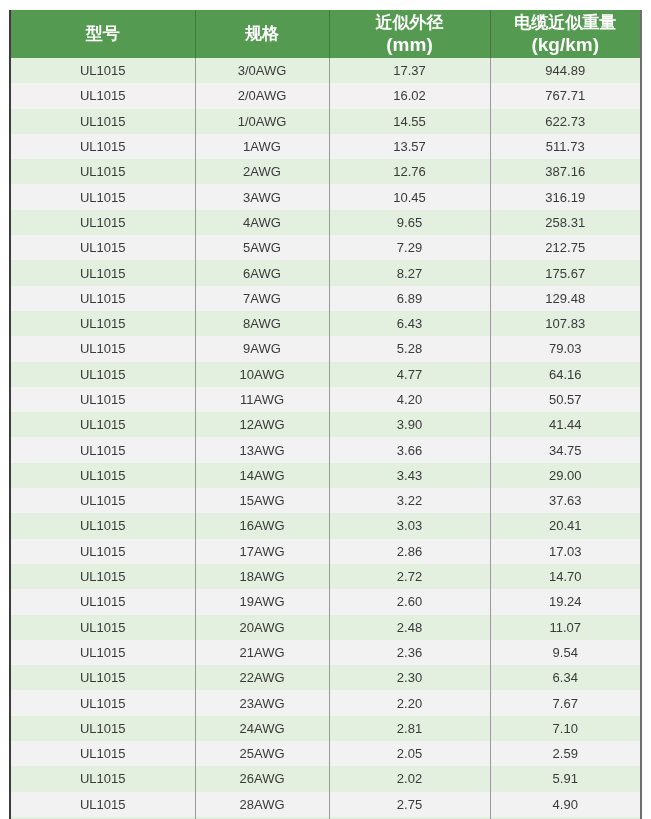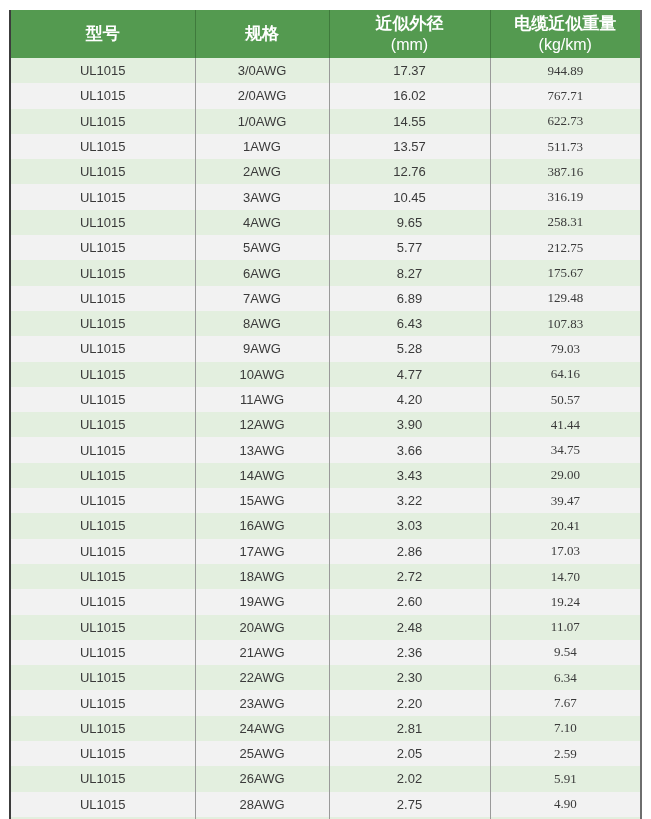--- a/index.html
+++ b/index.html
@@ -51,35 +51,35 @@
     line-height: 1.25;
     border-right: 1px solid #3f7a3c;
   }
   thead th:last-child { border-right: none; margin-left: 36px; }
 
   thead th .hdr-main {
     display: block;
   }
   thead th .hdr-unit {
     display: block;
-    font-size: 16px;
-    font-weight: normal;
+    font-size: 19px;
+    font-weight: bold;
   }
 
   tbody td {
     height: 25.3px;
     text-align: center;
     vertical-align: middle;
     color: #3a3a3a;
     font-size: 13px;
     padding: 0;
     border-right: 1px solid #9a9a9a;
     white-space: nowrap;
   }
-  tbody td:last-child { border-right: none; font-family: Liberation Serif, serif; }
+  tbody td:last-child { border-right: none; }
 
   tbody tr.odd td { background: #e3efdf; }
   tbody tr.even td { background: #f2f2f2; }
 </style>
 </head>
 <body>
 
 <div class="table-wrap">
   <table class="spec-table">
     <colgroup>
@@ -145,21 +145,21 @@
         </tr>
         <tr class="odd">
           <td>UL1015</td>
           <td>4AWG</td>
           <td>9.65</td>
           <td>258.31</td>
         </tr>
         <tr class="even">
           <td>UL1015</td>
           <td>5AWG</td>
-          <td>5.77</td>
+          <td>7.29</td>
           <td>212.75</td>
         </tr>
         <tr class="odd">
           <td>UL1015</td>
           <td>6AWG</td>
           <td>8.27</td>
           <td>175.67</td>
         </tr>
         <tr class="even">
           <td>UL1015</td>
@@ -206,21 +206,21 @@
         <tr class="odd">
           <td>UL1015</td>
           <td>14AWG</td>
           <td>3.43</td>
           <td>29.00</td>
         </tr>
         <tr class="even">
           <td>UL1015</td>
           <td>15AWG</td>
           <td>3.22</td>
-          <td>39.47</td>
+          <td>37.63</td>
         </tr>
         <tr class="odd">
           <td>UL1015</td>
           <td>16AWG</td>
           <td>3.03</td>
           <td>20.41</td>
         </tr>
         <tr class="even">
           <td>UL1015</td>
           <td>17AWG</td>

